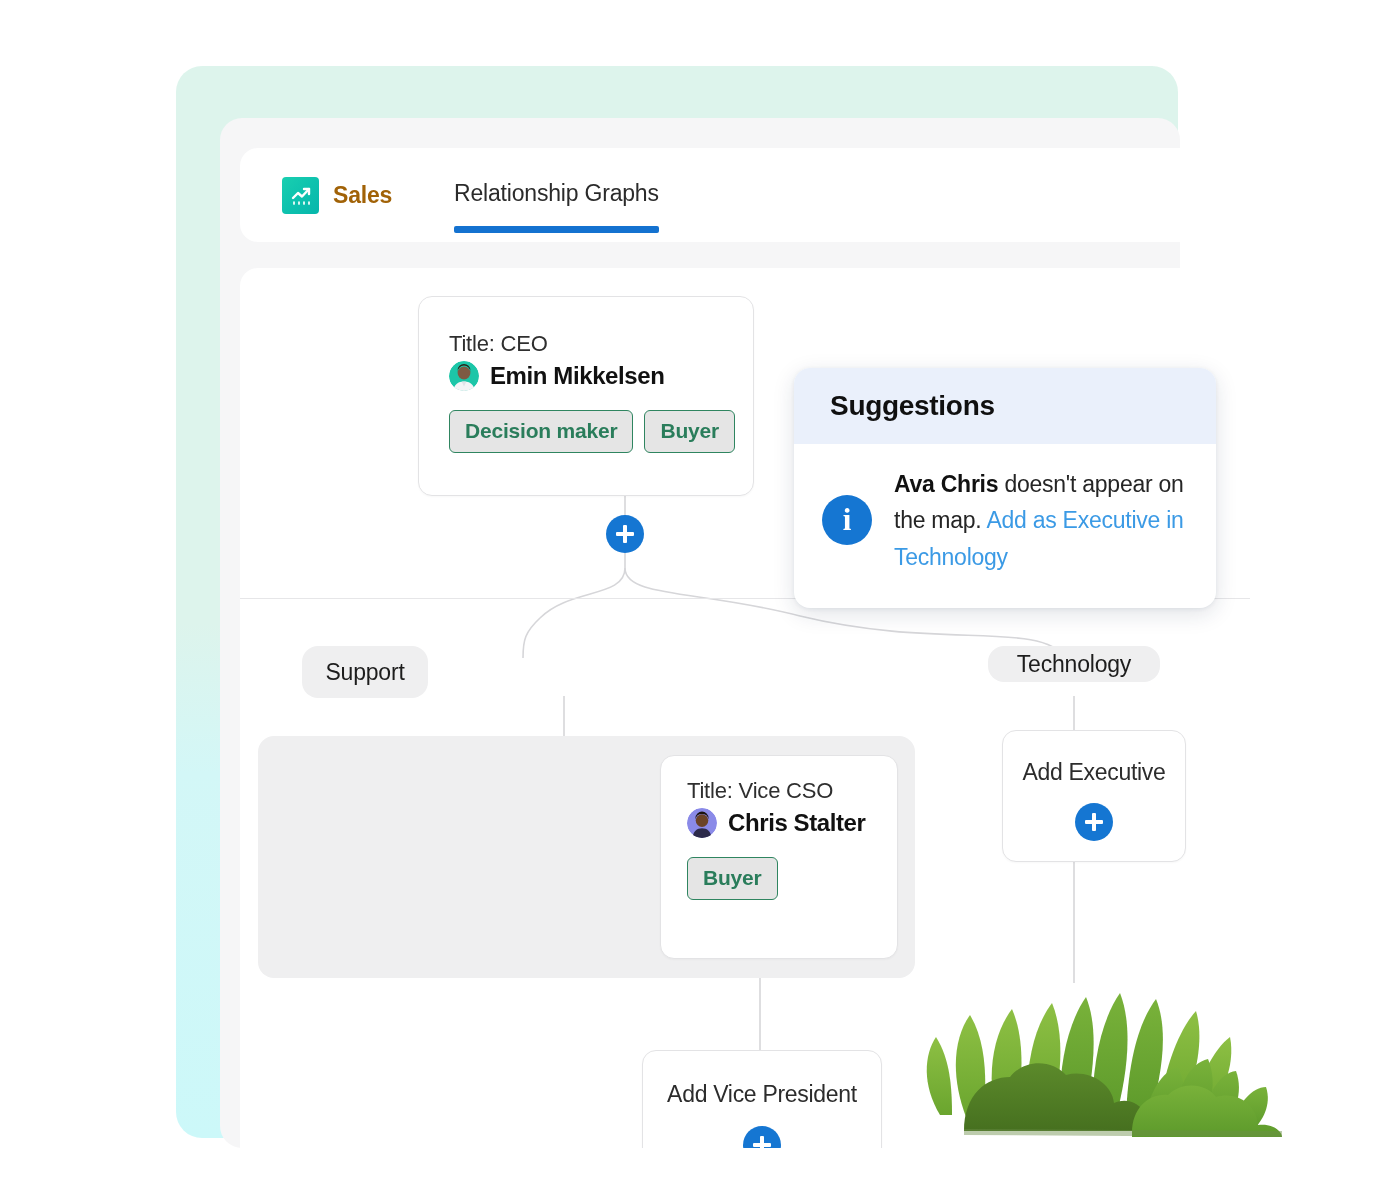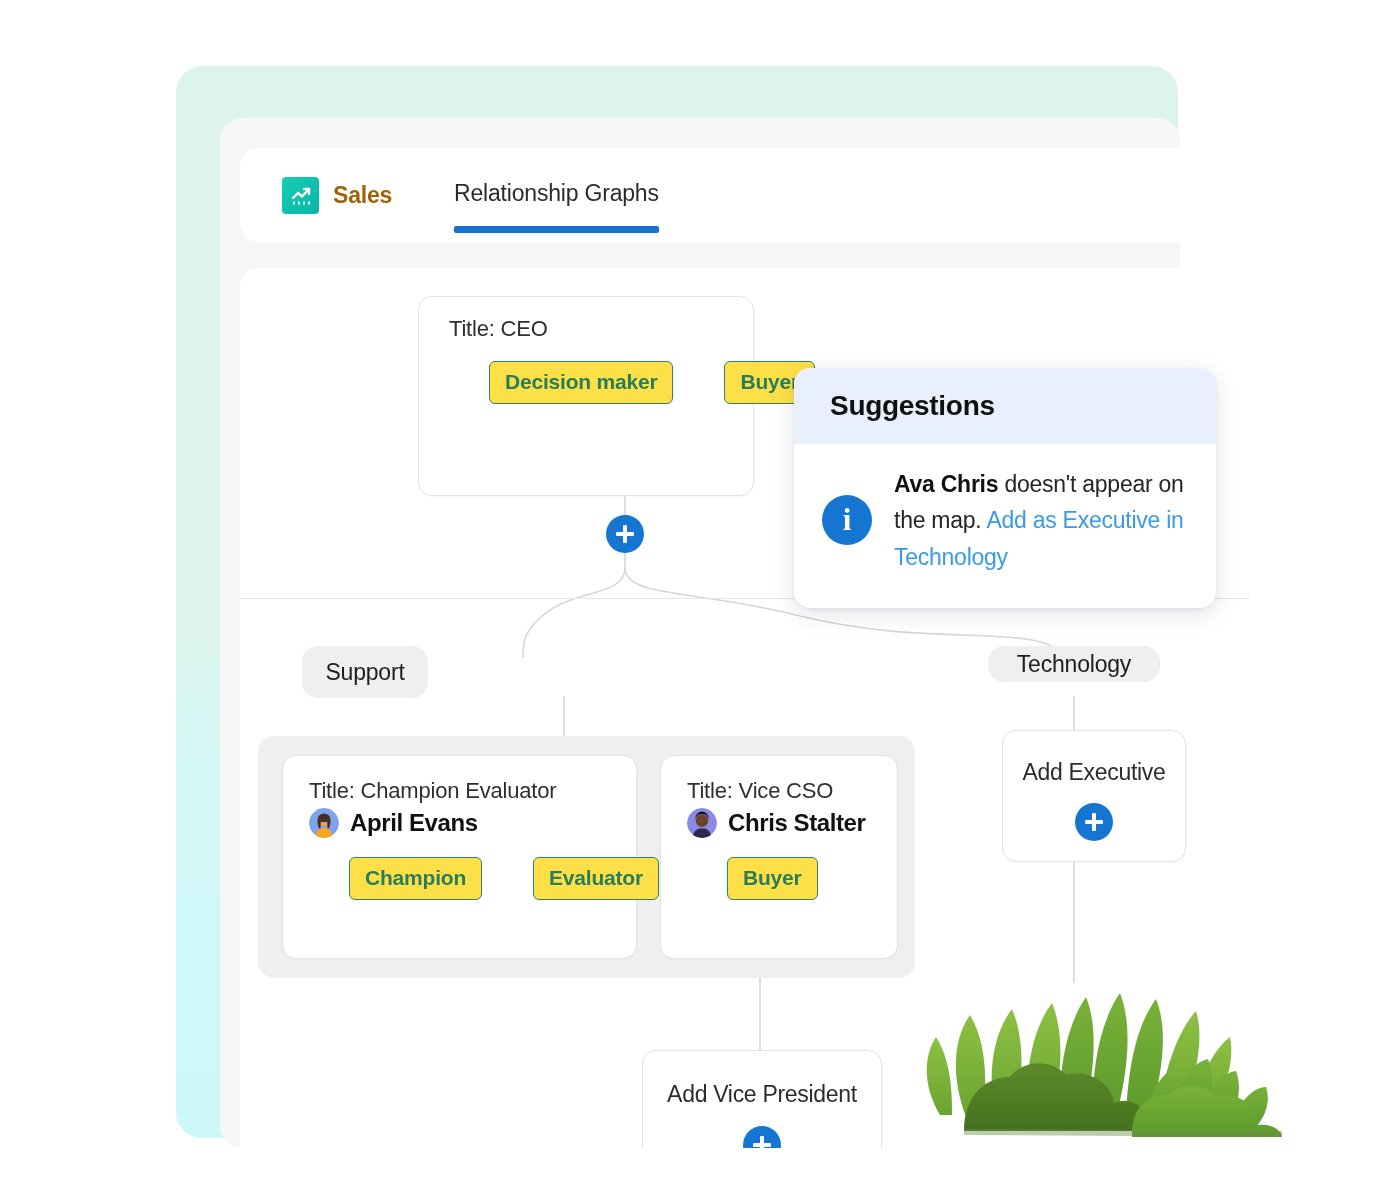--- a/index.html
+++ b/index.html
@@ -168,22 +168,21 @@
   }
   .tag {
     border: 1.6px solid #2f8560;
     border-radius: 6px;
     color: #2a7d5b;
     font-size: 21px;
     font-weight: bold;
     padding: 8px 15px 9px;
     letter-spacing: -0.2px;
     white-space: nowrap;
-    background: #fde047;
-    margin-left: 40px;
+    background: #e5e5e5;
   }
 
   
   .group-pill {
     position: absolute;
     background: #efeff0;
     border-radius: 16px;
     font-size: 23px;
     color: #1d1d1d;
     letter-spacing: -0.2px;
@@ -369,55 +368,48 @@
           <path d="M520,710 L520,782"></path>
 
           <path d="M834,428 L834,462"></path>
 
           <path d="M834,594 L834,715"></path>
         </g>
       </svg>
 
       <div class="hr-divider" style="left:0; top:330px; width:1010px;"></div>
 
-      <div class="node-card" style="left:178px; top:28px; width:336px; height:200px; padding:19px 30px;">
+      <div class="node-card" style="left:178px; top:28px; width:336px; height:200px; padding:34px 30px;">
         <div class="card-title">Title: CEO</div>
+        <div class="card-person">
+          <span class="avatar">
+            <svg width="30" height="30" viewBox="0 0 30 30" aria-hidden="true">
+              <circle cx="15" cy="15" r="15" fill="#1cc6a8"></circle>
+              <circle cx="15" cy="12" r="6.4" fill="#7e5a43"></circle>
+              <path d="M8.6 11 a6.4 6.4 0 0 1 12.8 0 v-1.6 a6.4 6.4 0 0 0 -12.8 0 z" fill="#2b2118"></path>
+              <path d="M4.5 30 c0-6.4 4.7-9.6 10.5-9.6 s10.5 3.2 10.5 9.6 z" fill="#f3f4f6"></path>
+              <path d="M12.6 20.4 h4.8 l-2.4 5 z" fill="#dfe3e8"></path>
+            </svg>
+          </span>
+          <span class="card-person-name">Emin Mikkelsen</span>
+        </div>
         <div class="tag-row">
           <span class="tag">Decision maker</span>
           <span class="tag">Buyer</span>
         </div>
       </div>
 
       <div class="plus-btn" style="left:366px; top:247px;"></div>
 
       <div class="group-pill" style="left:62px; top:378px; width:126px; height:52px;">
         <span>Support</span>
       </div>
 
       <div class="group-box" style="left:18px; top:468px; width:657px; height:242px;"></div>
 
-      <div class="node-card" style="left:42px; top:487px; width:355px; height:204px; padding:22px 26px;">
-        <div class="card-title">Title: Champion Evaluator</div>
-        <div class="card-person">
-          <span class="avatar">
-            <svg width="30" height="30" viewBox="0 0 30 30" aria-hidden="true">
-              <circle cx="15" cy="15" r="15" fill="#7ea4f0"></circle>
-              <path d="M6.5 30 c0-6.8 3.6-10.2 8.5-10.2 s8.5 3.4 8.5 10.2 z" fill="#f6a623"></path>
-              <circle cx="15" cy="12.4" r="6.2" fill="#d9a173"></circle>
-              <path d="M8.4 12 a6.6 6.6 0 0 1 13.2 0 c0 5-1.6 9-2.6 9 c-0.5 0-0.7-4-0.7-7 h-6.6 c0 3-0.2 7-0.7 7 c-1 0-2.6-4-2.6-9 z" fill="#4b2c1b"></path>
-              <rect x="10.4" y="11" width="9.2" height="2.6" rx="1.3" fill="#3c3c46" opacity="0.8"></rect>
-            </svg>
-          </span>
-          <span class="card-person-name">April Evans</span>
-        </div>
-        <div class="tag-row">
-          <span class="tag">Champion</span>
-          <span class="tag">Evaluator</span>
-        </div>
-      </div>
 
       <div class="node-card" style="left:420px; top:487px; width:238px; height:204px; padding:22px 26px;">
         <div class="card-title">Title: Vice CSO</div>
         <div class="card-person">
           <span class="avatar">
             <svg width="30" height="30" viewBox="0 0 30 30" aria-hidden="true">
               <circle cx="15" cy="15" r="15" fill="#8a8ae8"></circle>
               <path d="M5.8 30 c0-6.6 4.1-9.8 9.2-9.8 s9.2 3.2 9.2 9.8 z" fill="#2c2a4a"></path>
               <circle cx="15" cy="12.6" r="6.3" fill="#6b4327"></circle>
               <path d="M8.5 11.4 a6.6 6.6 0 0 1 13 0 v-1.4 a6.5 6.5 0 0 0 -13 0 z" fill="#1b1310"></path>

